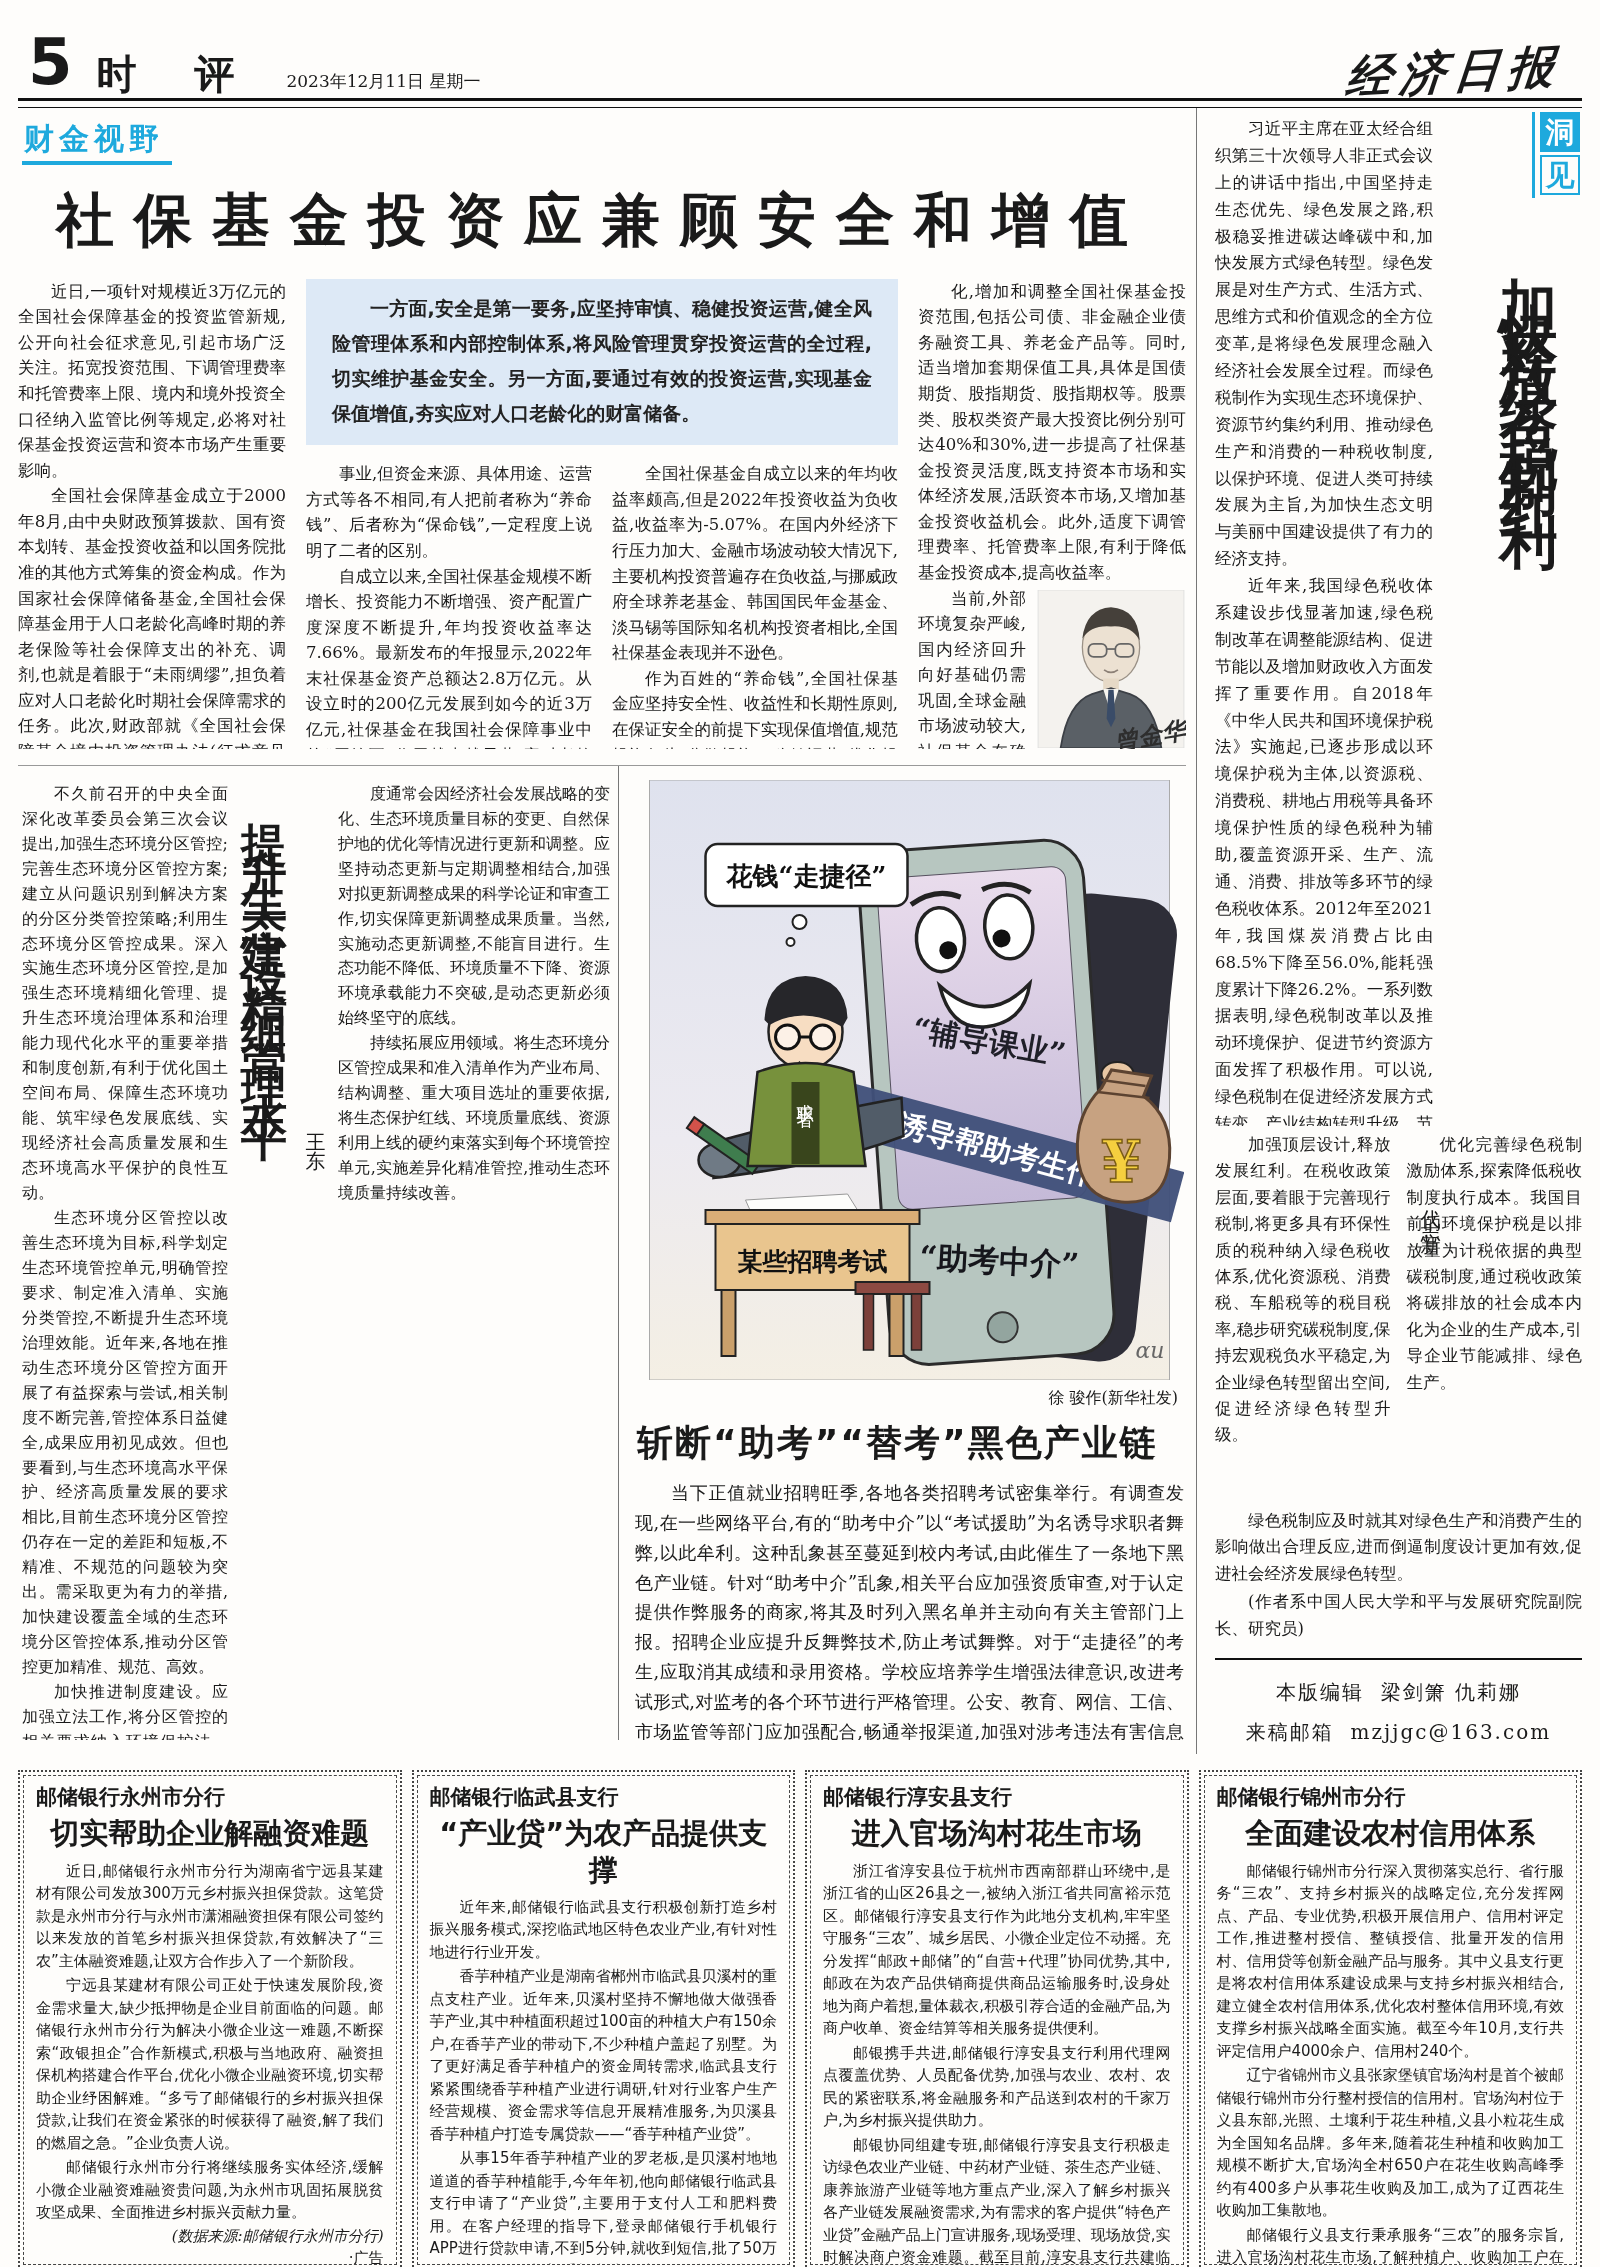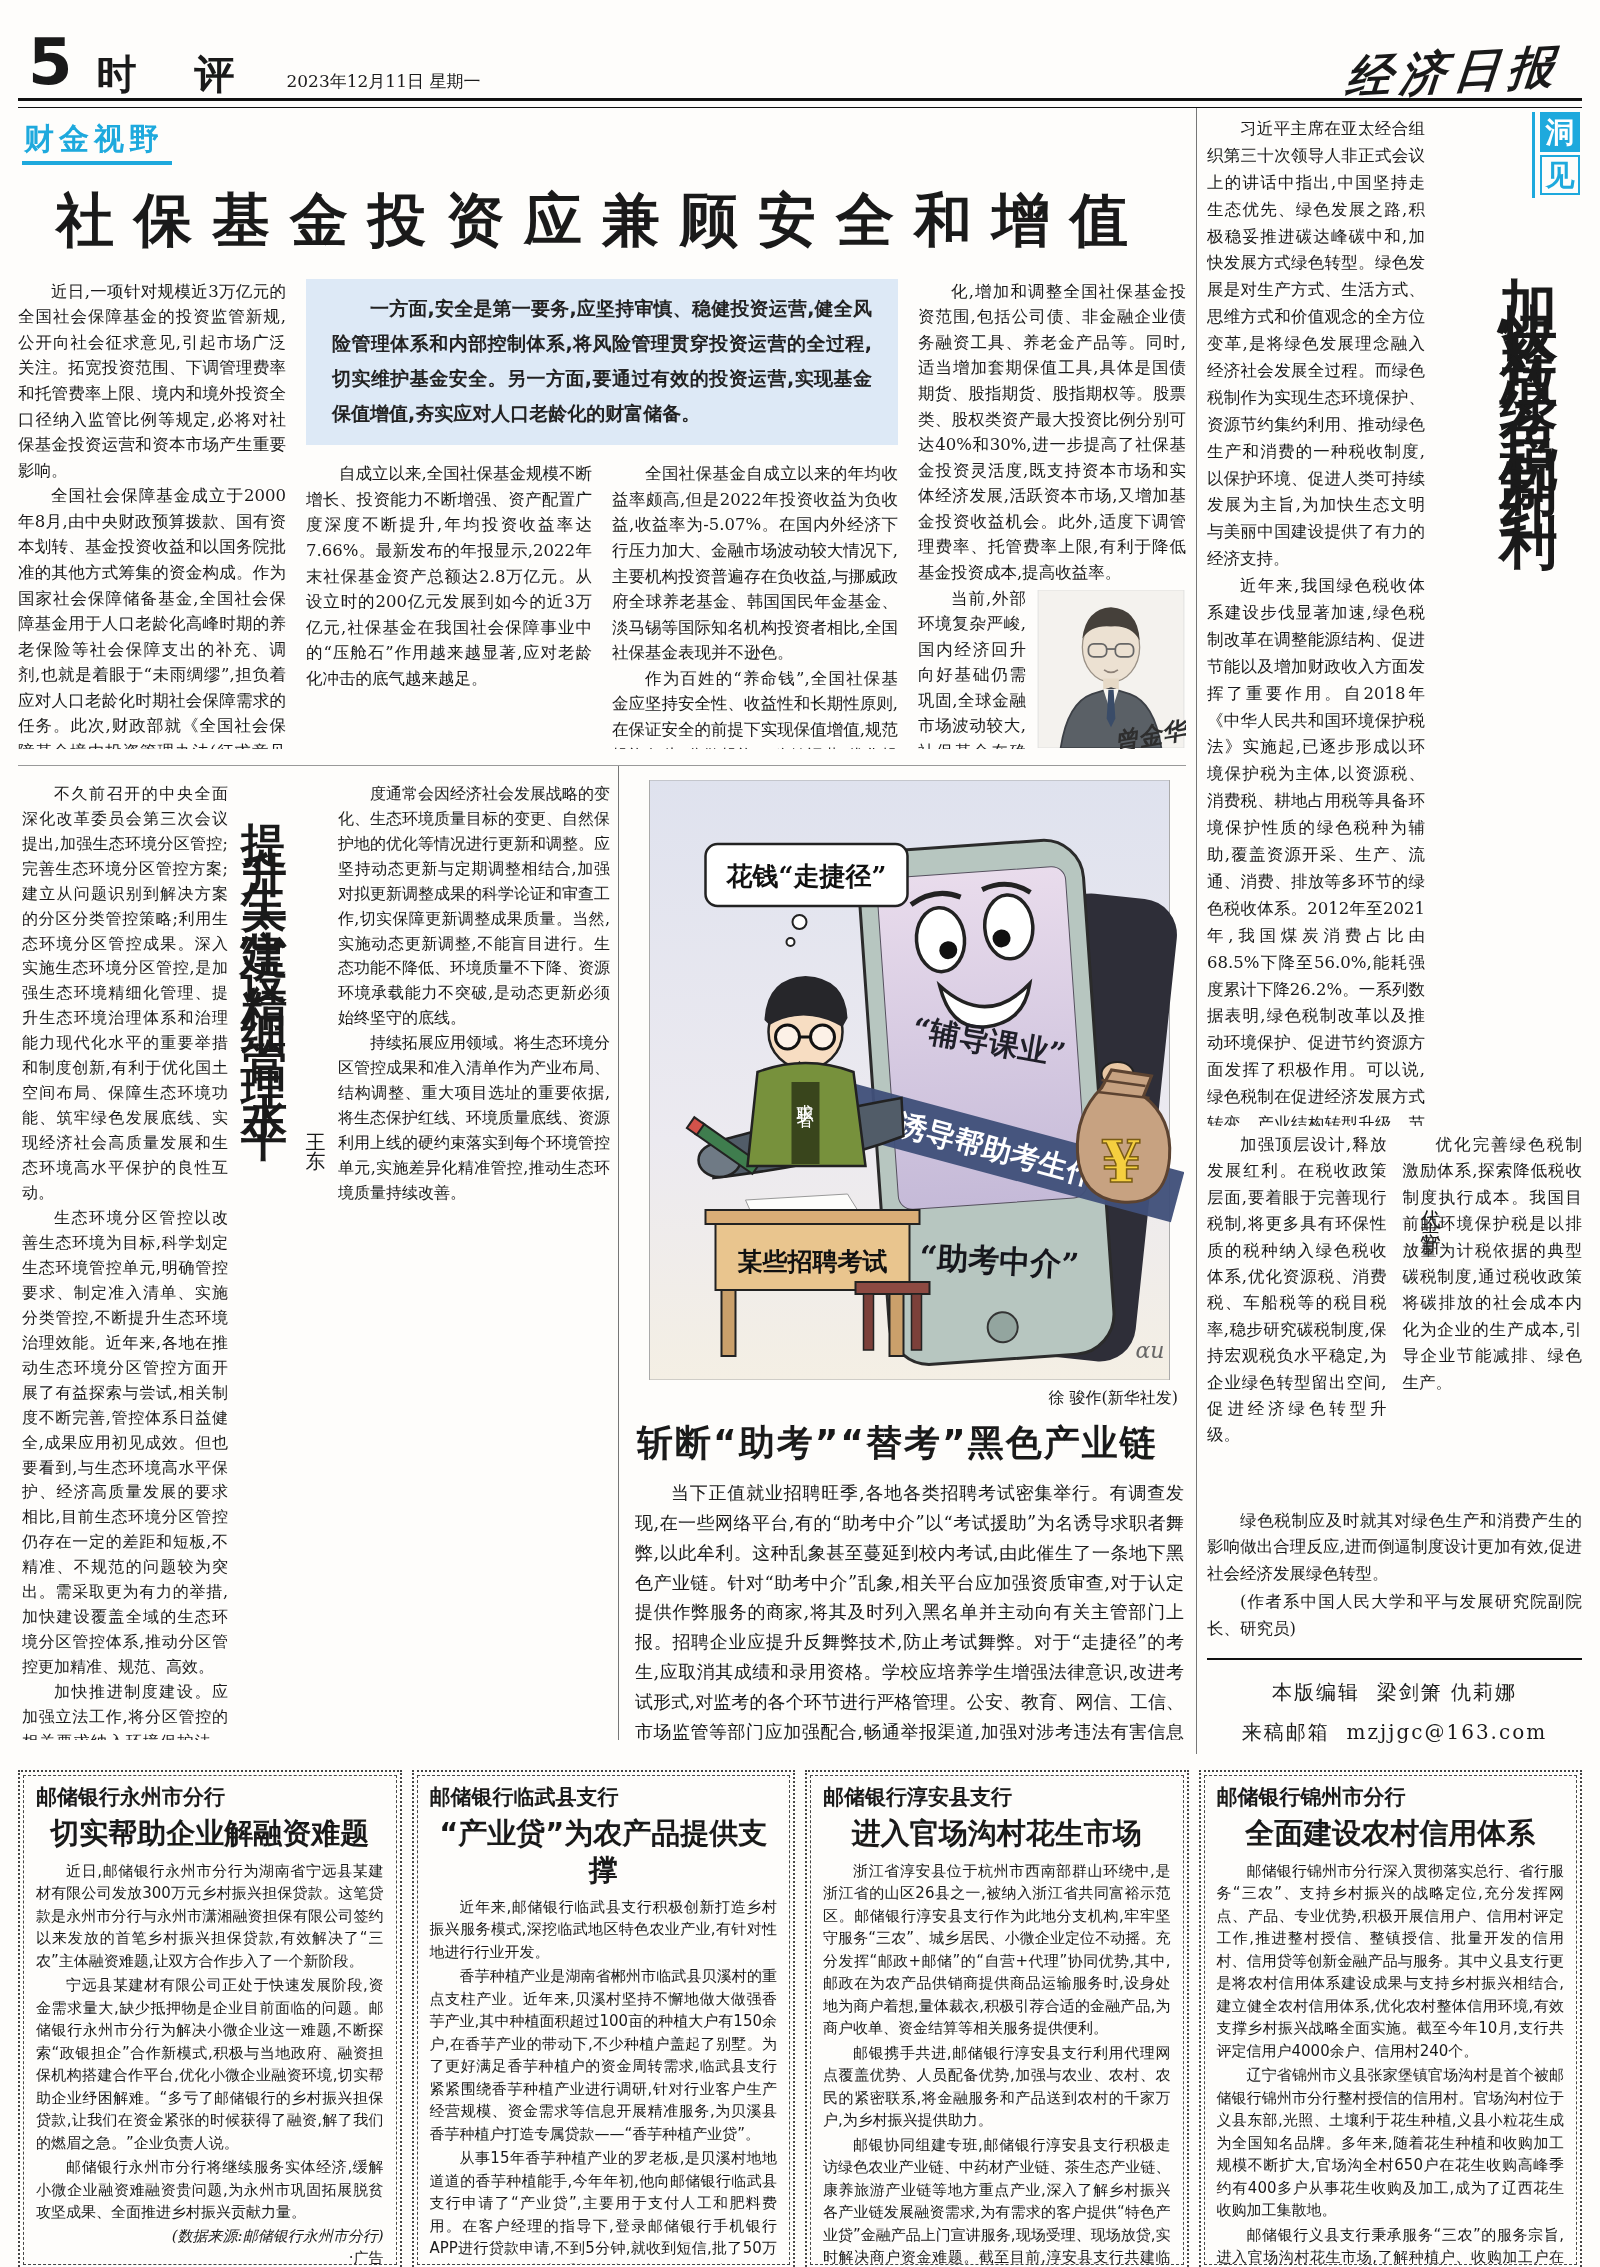--- a/index.html
+++ b/index.html
@@ -15,21 +15,21 @@
   .pg-sec{font:700 40px/1 "DejaVu Serif","Liberation Serif",serif;letter-spacing:22px;margin-left:24px;}
   .pg-date{font:400 17px/1 "DejaVu Serif","Liberation Serif",serif;margin-left:30px;padding-bottom:4px;}
   .masthead{font:italic 700 46px/1 "DejaVu Serif","Liberation Serif",serif;letter-spacing:8px;
             transform:rotate(-3deg) skewX(-8deg);padding-right:14px;}
   .rule2{height:6px;border-top:3px solid #111;border-bottom:1px solid #111;}
 
   
   .content{position:relative;height:1648px;}
   .left-zone{position:absolute;left:0;top:0;width:1168px;}
   .right-zone{position:absolute;right:0;top:0;width:386px;height:1646px;border-left:1px solid #777;
-              padding-left:10px;box-sizing:border-box;}
+              padding-left:18px;box-sizing:border-box;}
 
   
   .main-art{padding-top:14px;}
   .kicker{display:inline-block;font:700 30px/1 "DejaVu Sans","Liberation Sans",sans-serif;color:#1ea9dd;
           letter-spacing:5px;border-bottom:4px solid #1ea9dd;padding:2px 8px 7px 2px;margin-left:4px;}
   .headline{font:900 58px/1.1 "DejaVu Sans","Liberation Sans",sans-serif;text-align:center;
             letter-spacing:20px;margin:24px 0 26px;}
   .main-body{display:flex;gap:20px;height:470px;overflow:hidden;font-size:16.5px;line-height:1.55;text-align:justify;}
   .mcol{overflow:hidden;}
   .mcol p{margin:0;text-indent:2em;}
@@ -125,20 +125,21 @@
             <p>近日,一项针对规模近3万亿元的全国社会保障基金的投资监管新规,公开向社会征求意见,引起市场广泛关注。拓宽投资范围、下调管理费率和托管费率上限、境内和境外投资全口径纳入监管比例等规定,必将对社保基金投资运营和资本市场产生重要影响。</p>
             <p>全国社会保障基金成立于2000年8月,由中央财政预算拨款、国有资本划转、基金投资收益和以国务院批准的其他方式筹集的资金构成。作为国家社会保障储备基金,全国社会保障基金用于人口老龄化高峰时期的养老保险等社会保障支出的补充、调剂,也就是着眼于“未雨绸缪”,担负着应对人口老龄化时期社会保障需求的任务。此次,财政部就《全国社会保障基金境内投资管理办法(征求意见稿)》向社会公开征求意见,有利于规范基金投资行为,更好实现保值增值。</p>
 
           </div>
           <div class="mid-group">
             <div class="pullquote">
               <p>一方面,安全是第一要务,应坚持审慎、稳健投资运营,健全风险管理体系和内部控制体系,将风险管理贯穿投资运营的全过程,切实维护基金安全。另一方面,要通过有效的投资运营,实现基金保值增值,夯实应对人口老龄化的财富储备。</p>
             </div>
             <div class="two-cols">
               <div class="mcol">
+                <p>事业,但资金来源、具体用途、运营方式等各不相同,有人把前者称为“养命钱”、后者称为“保命钱”,一定程度上说明了二者的区别。</p>
                 <p>自成立以来,全国社保基金规模不断增长、投资能力不断增强、资产配置广度深度不断提升,年均投资收益率达7.66%。最新发布的年报显示,2022年末社保基金资产总额达2.8万亿元。从设立时的200亿元发展到如今的近3万亿元,社保基金在我国社会保障事业中的“压舱石”作用越来越显著,应对老龄化冲击的底气越来越足。</p>
               </div>
               <div class="mcol">
                 <p>全国社保基金自成立以来的年均收益率颇高,但是2022年投资收益为负收益,收益率为-5.07%。在国内外经济下行压力加大、金融市场波动较大情况下,主要机构投资普遍存在负收益,与挪威政府全球养老基金、韩国国民年金基金、淡马锡等国际知名机构投资者相比,全国社保基金表现并不逊色。</p>
                 <p>作为百姓的“养命钱”,全国社保基金应坚持安全性、收益性和长期性原则,在保证安全的前提下实现保值增值,规范投资行为,分散投资、稳健运营,优化投资组合结构,不断提高投资管理水平。</p>
 
               </div>
             </div>
           </div>
           <div class="mcol w-col">

